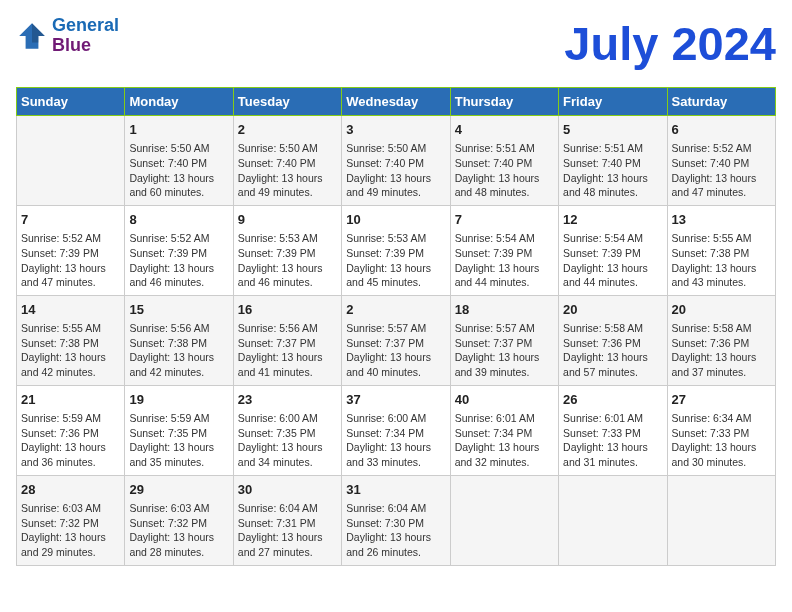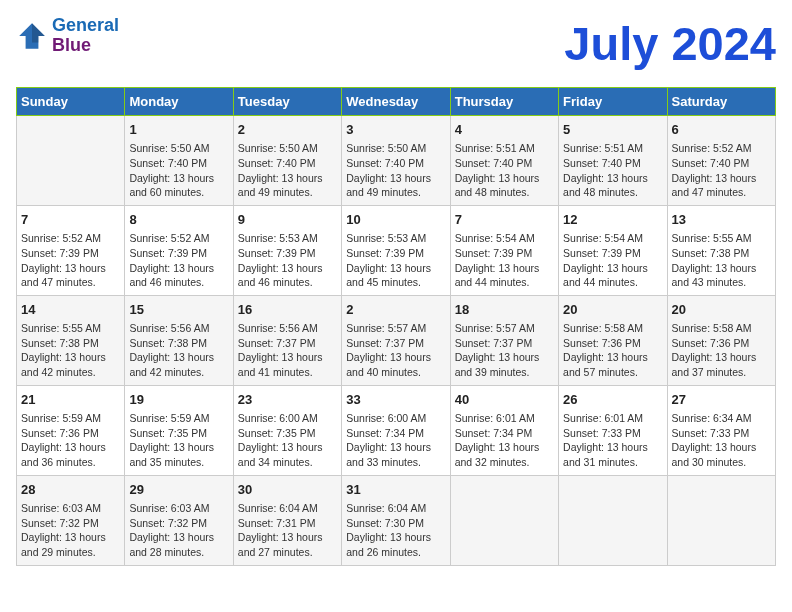--- a/index.html
+++ b/index.html
@@ -284,21 +284,21 @@
           <div class="cell-text">and 35 minutes.</div>
         </td>
         <td>
           <span class="day-num">23</span>
           <div class="cell-text">Sunrise: 6:00 AM</div>
           <div class="cell-text">Sunset: 7:35 PM</div>
           <div class="cell-text">Daylight: 13 hours</div>
           <div class="cell-text">and 34 minutes.</div>
         </td>
         <td>
-          <span class="day-num">33</span>
+          <span class="day-num">37</span>
           <div class="cell-text">Sunrise: 6:00 AM</div>
           <div class="cell-text">Sunset: 7:34 PM</div>
           <div class="cell-text">Daylight: 13 hours</div>
           <div class="cell-text">and 33 minutes.</div>
         </td>
         <td>
           <span class="day-num">40</span>
           <div class="cell-text">Sunrise: 6:01 AM</div>
           <div class="cell-text">Sunset: 7:34 PM</div>
           <div class="cell-text">Daylight: 13 hours</div>

